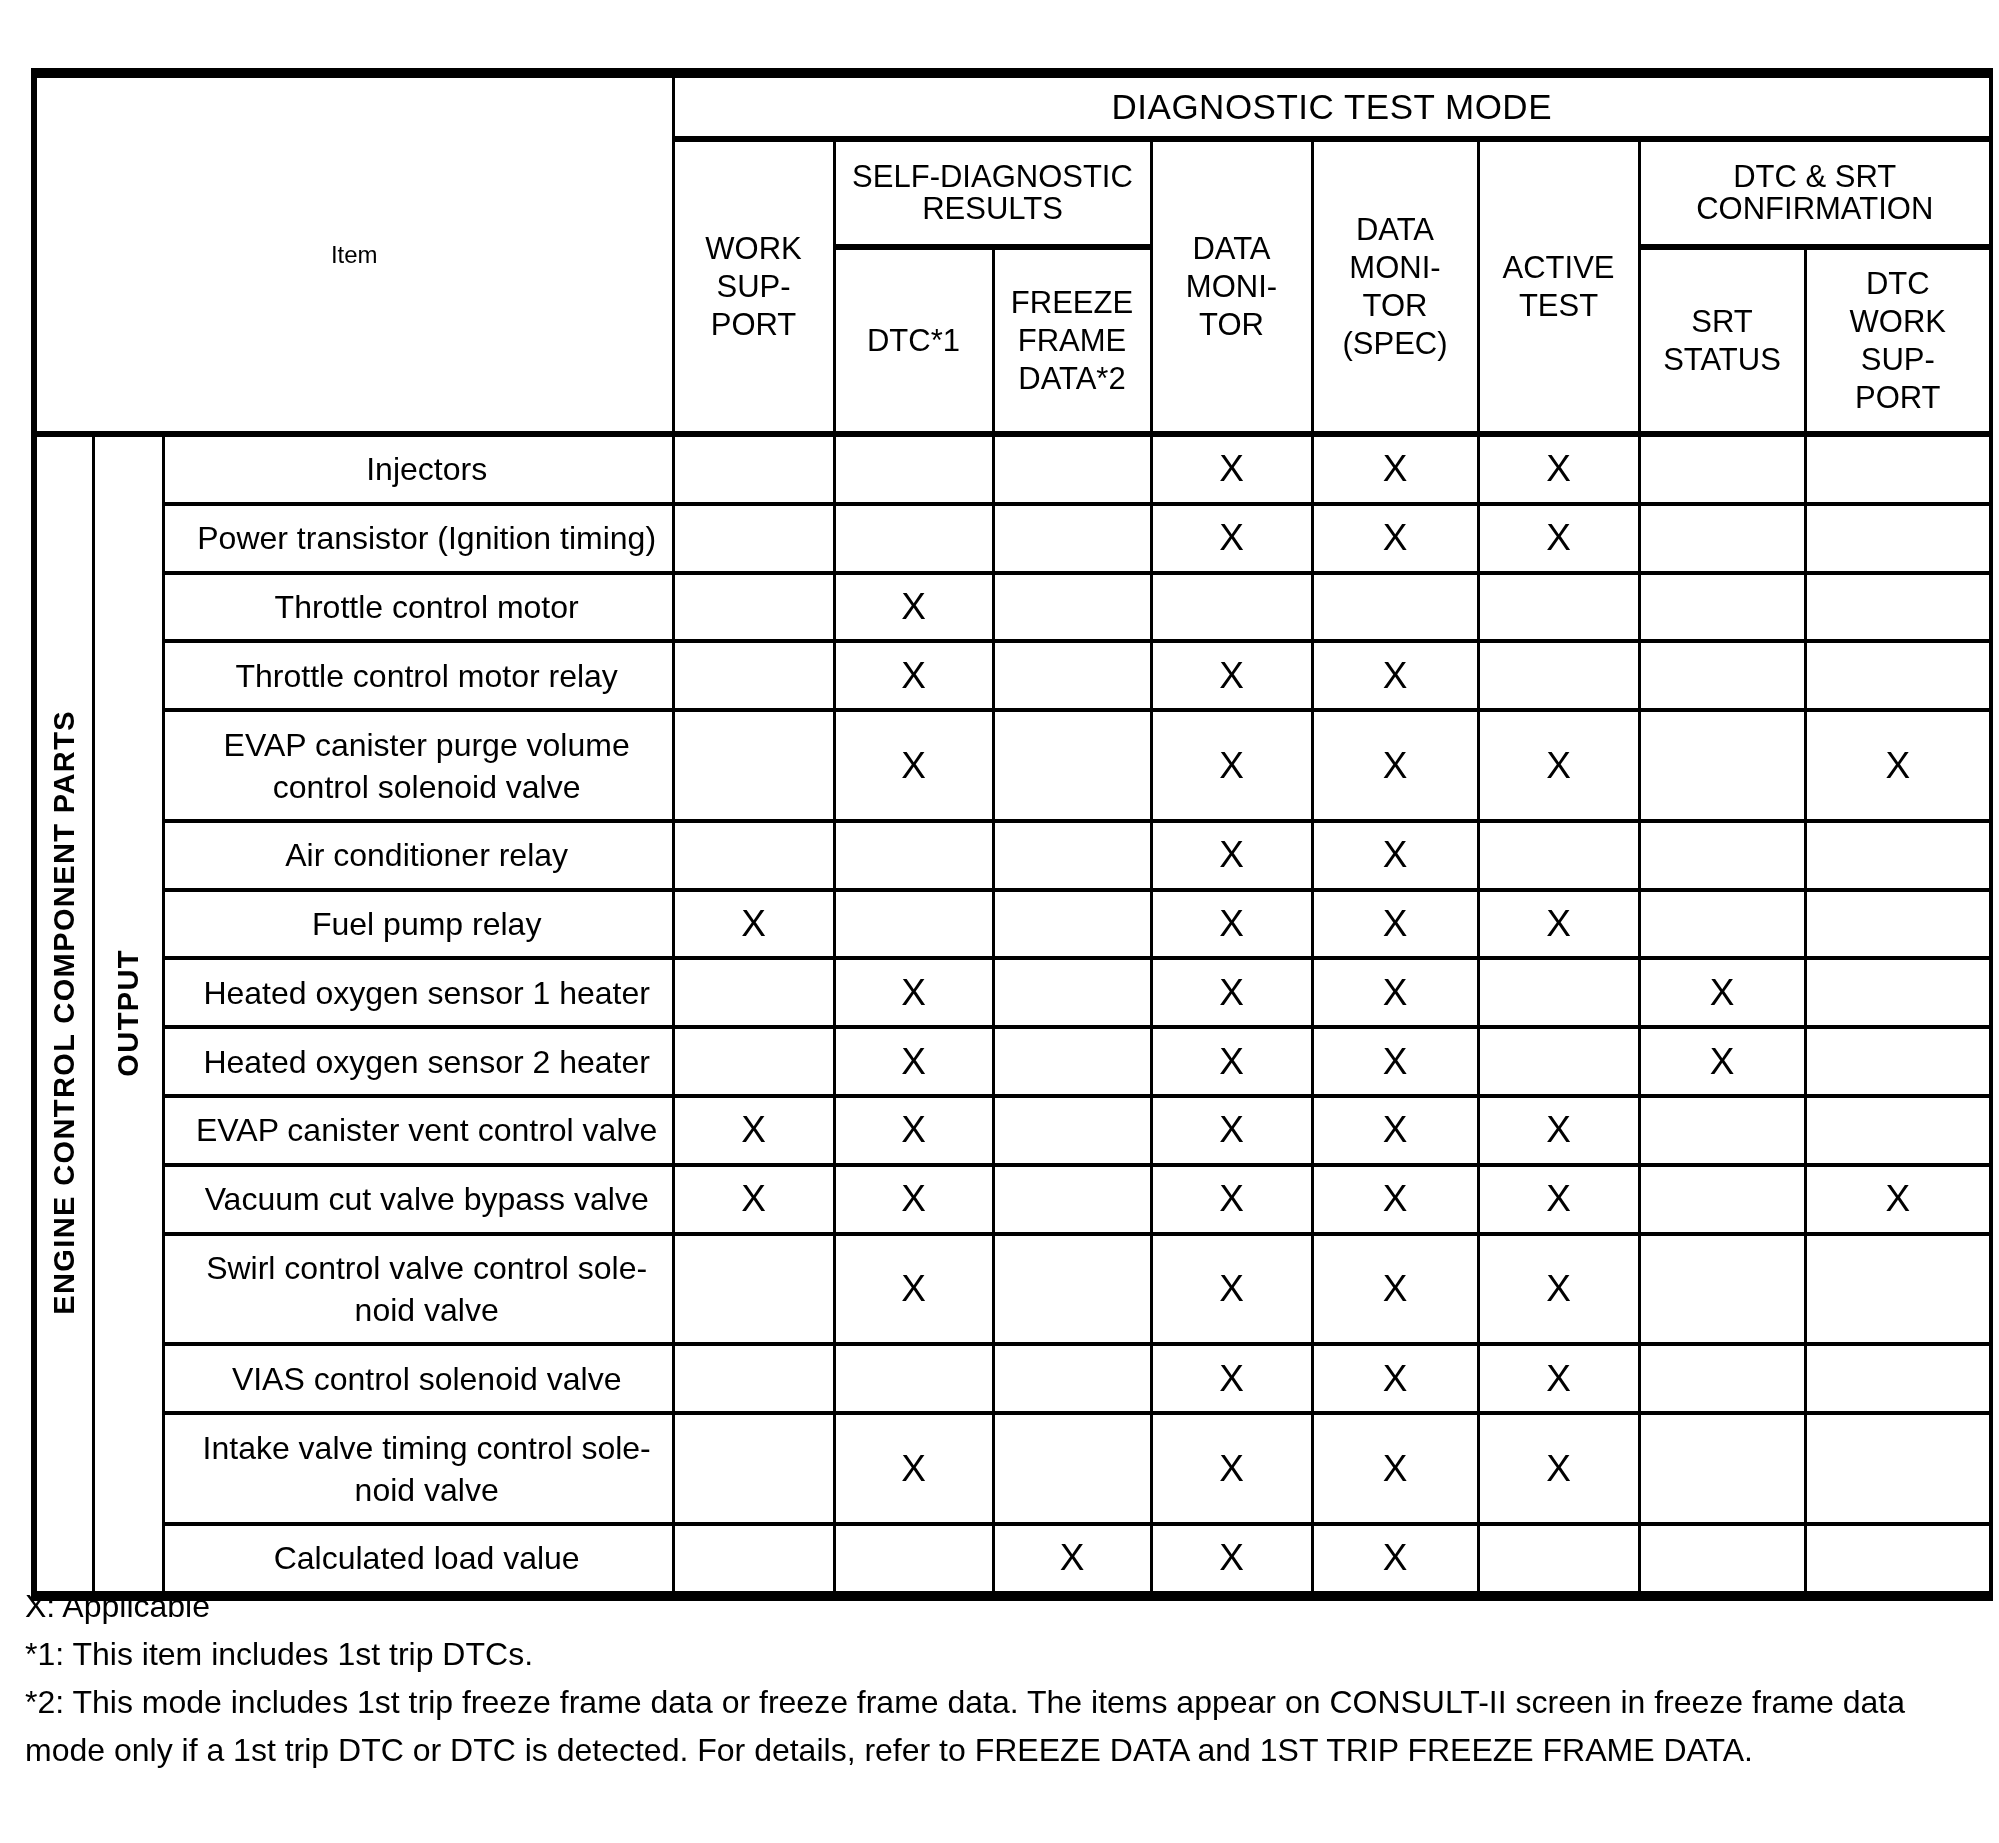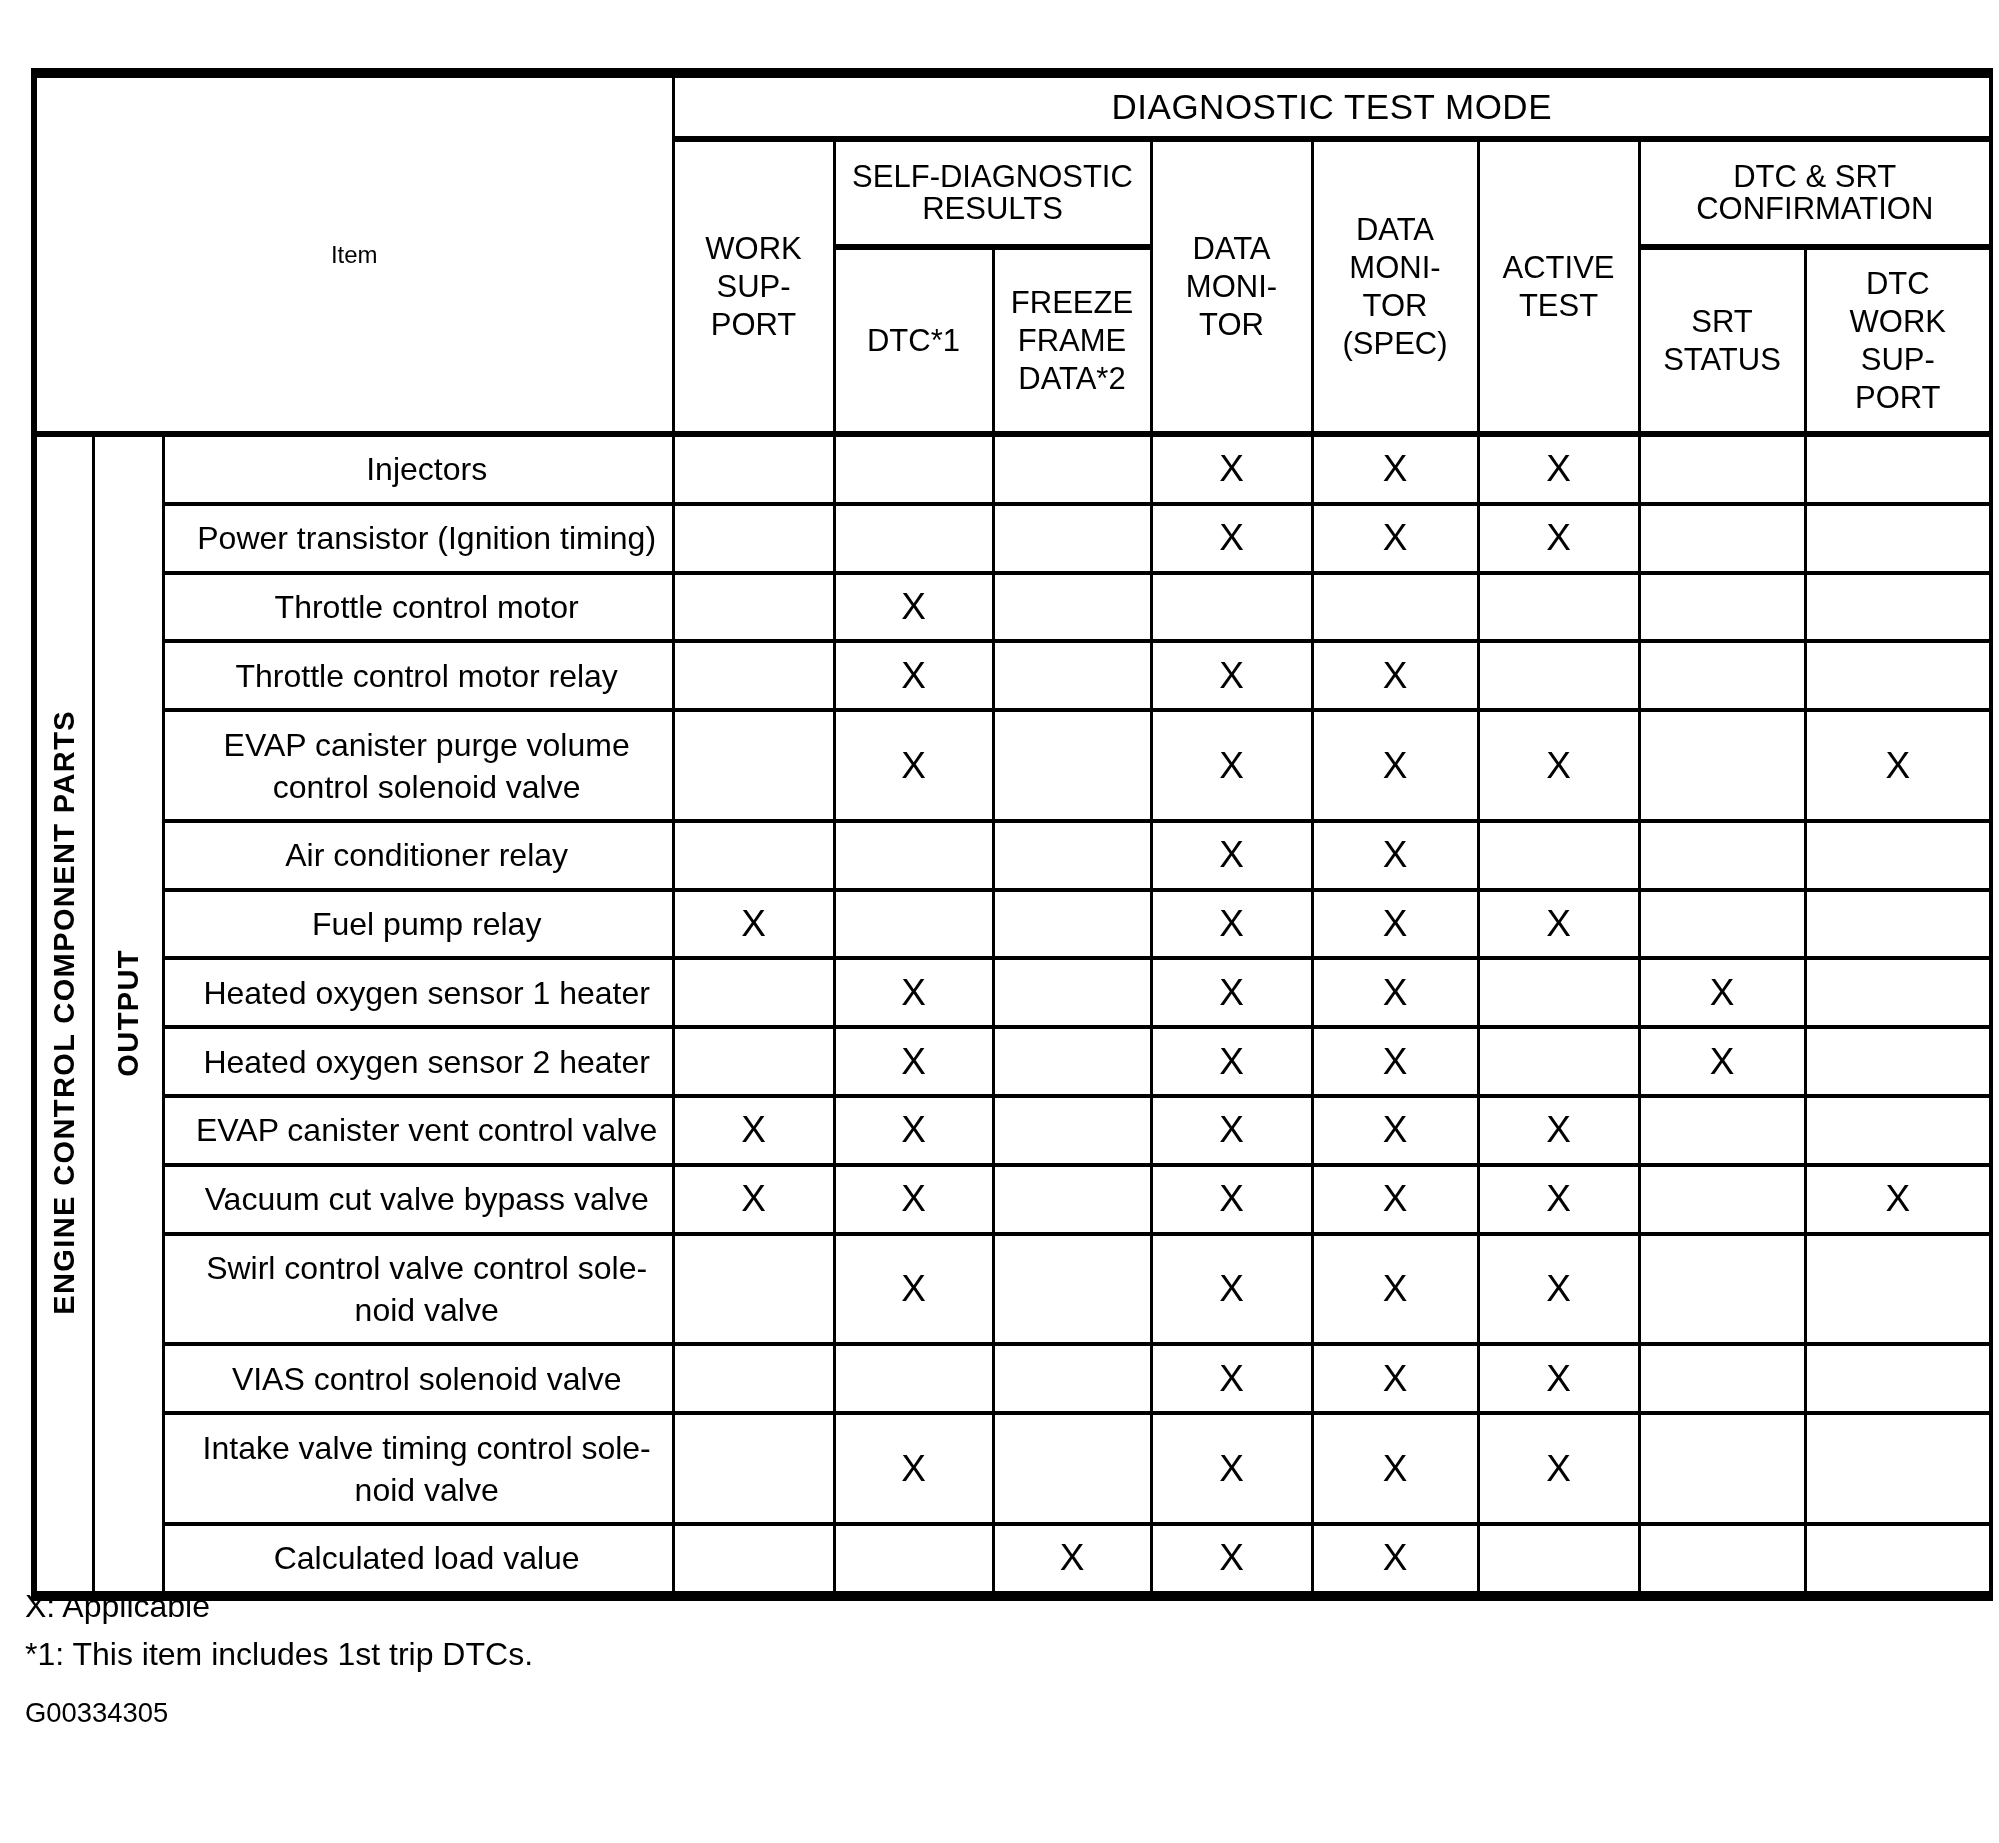--- a/index.html
+++ b/index.html
@@ -317,17 +317,18 @@
       <td class="mark"></td>
       <td class="mark"></td>
       <td class="mark"></td>
     </tr>
       </tbody>
   </table>
 
   <div class="notes">
     <div class="note">X: Applicable</div>
     <div class="note">*1: This item includes 1st trip DTCs.</div>
-    <div class="figure-id">G00334305</div>
+    <div class="note">*2: This mode includes 1st trip freeze frame data or freeze frame data. The items appear on CONSULT-II screen in freeze frame data
+mode only if a 1st trip DTC or DTC is detected. For details, refer to FREEZE DATA and 1ST TRIP FREEZE FRAME DATA.</div>
   </div>
 
 </div>
 
 
 </body></html>

